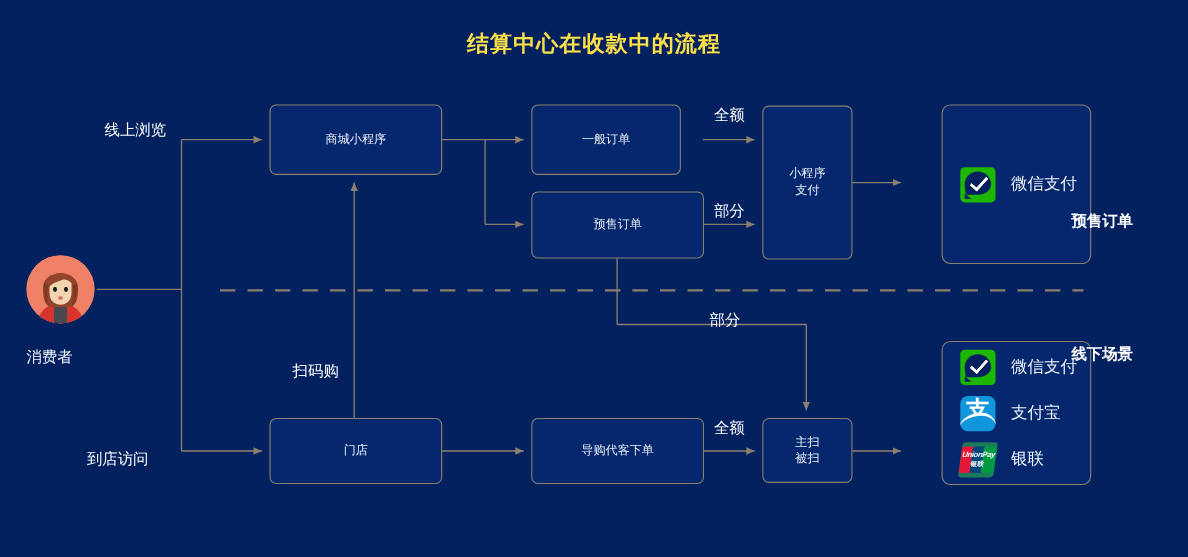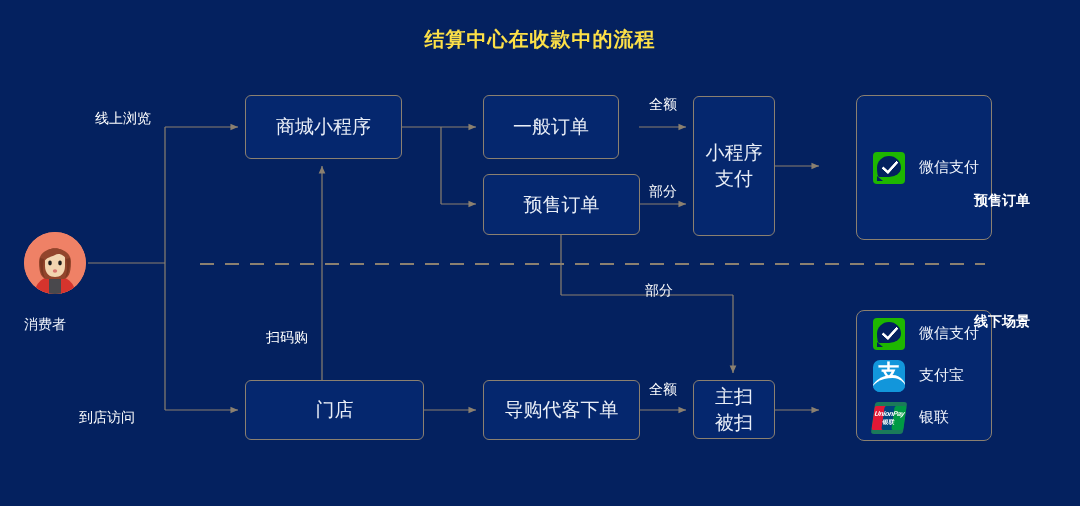--- a/index.html
+++ b/index.html
@@ -33,21 +33,21 @@
     font-weight: bold;
     letter-spacing: 1px;
   }
   .node {
     position: absolute;
     box-sizing: border-box;
     border: 1px solid #8b8070;
     border-radius: 6px;
     background: #05276e;
     color: #e9eef7;
-    font-size: 19px;
+    font-size: 11px;
     display: flex;
     align-items: center;
     justify-content: center;
     text-align: center;
     line-height: 1.35;
     white-space: pre-line;
   }
   .edge-label {
     position: absolute;
     color: #ffffff;
@@ -285,21 +285,21 @@
 
   <div class="node" style="left:245px; top:95px; width:157px; height:64px;">商城小程序</div>
 
   <div class="node" style="left:483px; top:95px; width:136px; height:64px;">一般订单</div>
 
   <div class="node" style="left:483px; top:174px; width:157px; height:61px;">预售订单</div>
 
   <div class="node" style="left:693px; top:96px; width:82px; height:140px;">小程序
 支付</div>
 
-  <div class="node" style="left:245px; top:380px; width:179px; height:60px;">门店</div>
+  <div class="node" style="left:245px; top:380px; width:157px; height:60px;">门店</div>
 
   <div class="node" style="left:483px; top:380px; width:157px; height:60px;">导购代客下单</div>
 
   <div class="node" style="left:693px; top:380px; width:82px; height:59px;">主扫
 被扫</div>
 
   <div class="edge-label" style="left:649px; top:96px;">全额</div>
   <div class="edge-label" style="left:649px; top:183px;">部分</div>
   <div class="edge-label" style="left:645px; top:282px;">部分</div>
   <div class="edge-label" style="left:649px; top:381px;">全额</div>

